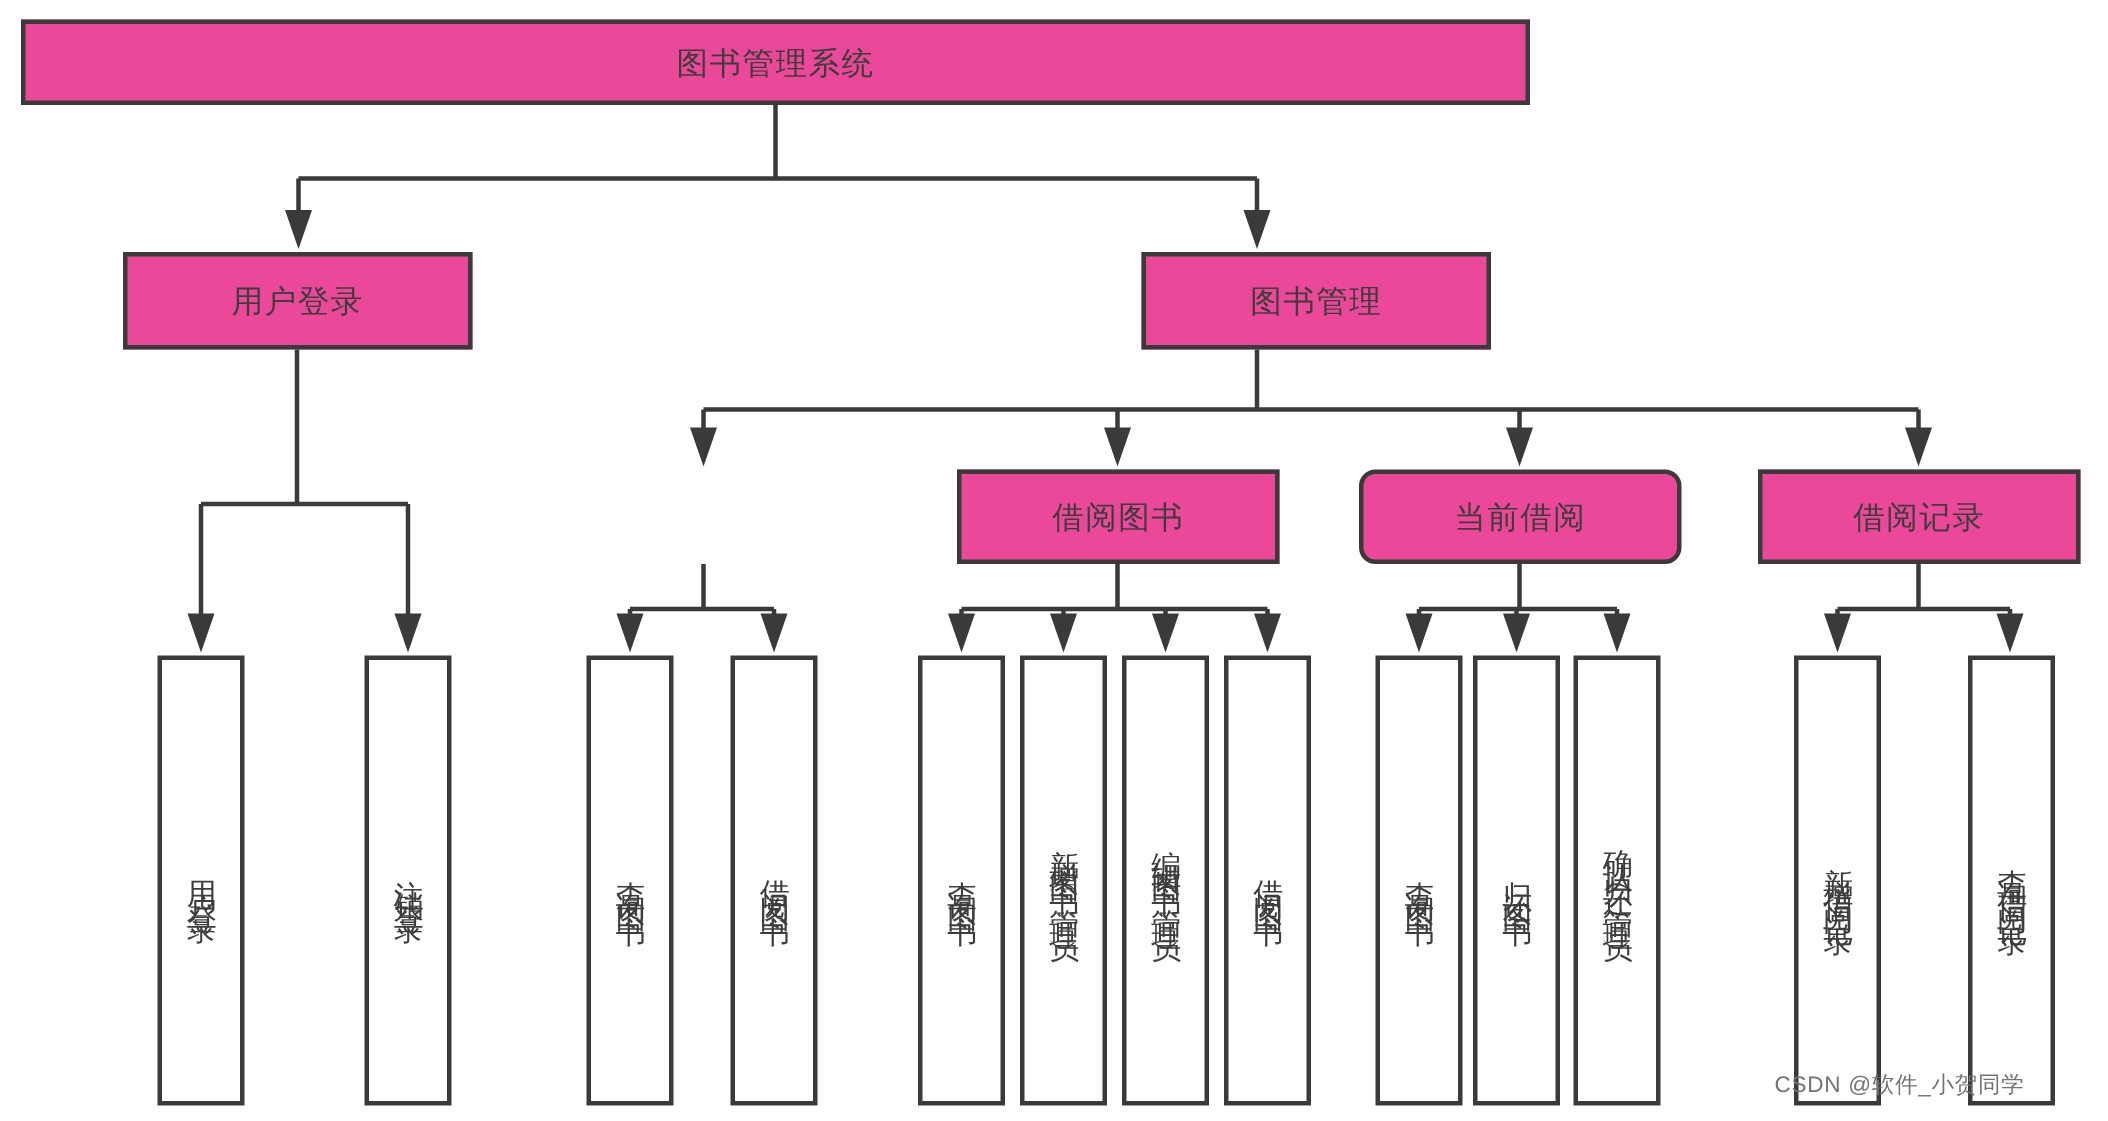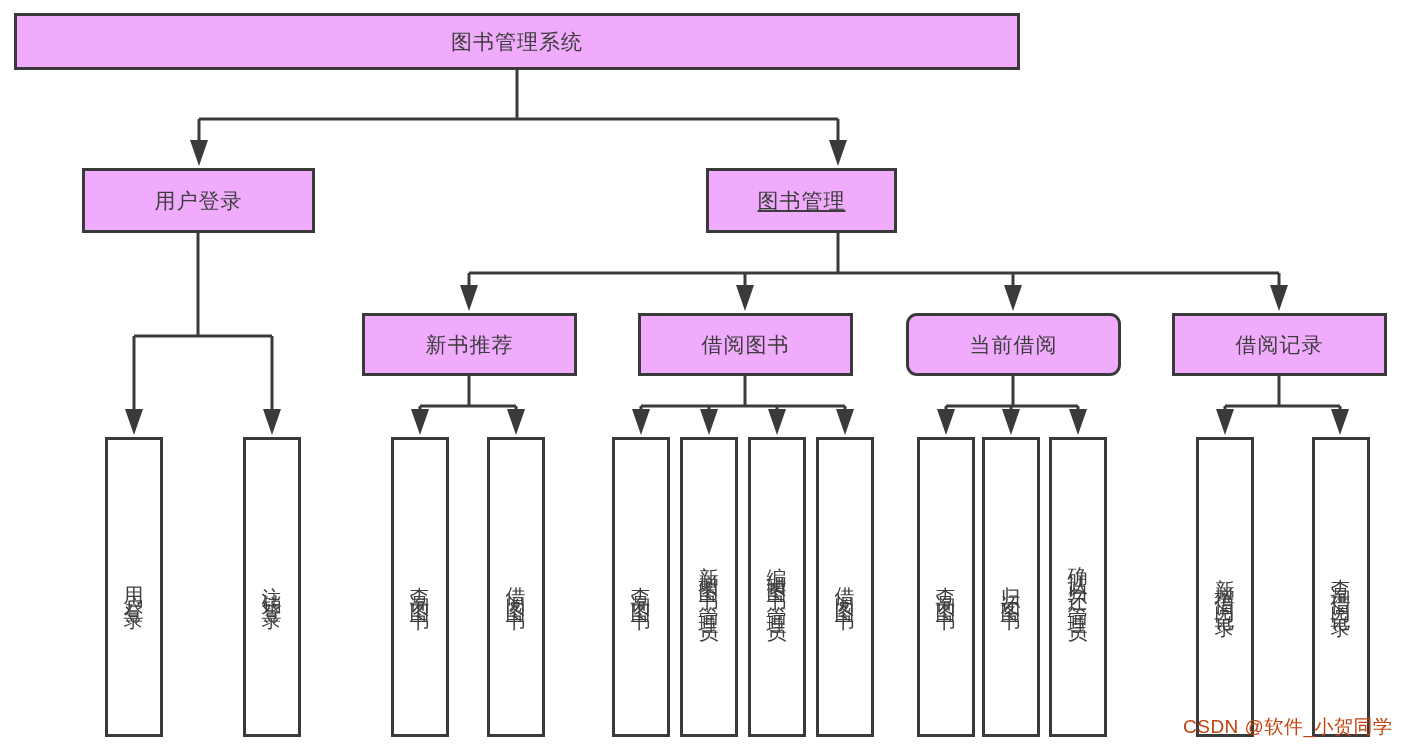--- a/index.html
+++ b/index.html
@@ -8,21 +8,21 @@
     width:1405px;height:747px;
     background:#ffffff;
     font-family:"Liberation Sans","DejaVu Sans",sans-serif;
     overflow:hidden;
   }
   #connectors{position:absolute;left:0;top:0;width:1405px;height:747px;}
   .node{
     position:absolute;
     box-sizing:border-box;
     border:3px solid #3a3a3a;
-    background:#f0abfc;
+    background:#ec4899;
     display:flex;align-items:center;justify-content:center;
     color:#3d3d3d;
     font-size:21px;
     letter-spacing:1px;
     white-space:nowrap;
   }
   .vnode{
     position:absolute;
     box-sizing:border-box;
     border:3px solid #3a3a3a;
@@ -31,22 +31,22 @@
     color:#3d3d3d;
     font-size:20px;
     writing-mode:vertical-rl;
     text-orientation:mixed;
     letter-spacing:8px;
     line-height:1;
   }
   #watermark{
     position:absolute;
     left:1183px;top:714px;
-    font-size:19px;
-    color:#c2410c;
+    font-size:15px;
+    color:#737373;
     letter-spacing:0.5px;
     white-space:nowrap;
   }
 </style>
 </head>
 <body>
 
 <div id="stage">
 
   <svg id="connectors" viewBox="0 0 1405 747" xmlns="http://www.w3.org/2000/svg">
@@ -85,23 +85,22 @@
       <polygon points="1002,409 1020,409 1011,435"></polygon>
       <polygon points="1069,409 1087,409 1078,435"></polygon>
       <polygon points="1216,409 1234,409 1225,435"></polygon>
       <polygon points="1331,409 1349,409 1340,435"></polygon>
     </g>
   </svg>
 
   <div class="node" style="left:14px;top:13px;width:1006px;height:57px;">图书管理系统</div>
 
   <div class="node" style="left:82px;top:168px;width:233px;height:65px;">用户登录</div>
-  <div class="node" style="left:706px;top:168px;width:191px;height:65px;text-decoration:underline;">图书管理</div>
+  <div class="node" style="left:761px;top:168px;width:233px;height:65px;">图书管理</div>
 
-  <div class="node" style="left:362px;top:313px;width:215px;height:63px;">新书推荐</div>
   <div class="node" style="left:638px;top:313px;width:215px;height:63px;">借阅图书</div>
   <div class="node" style="left:906px;top:313px;width:215px;height:63px;border-radius:11px;">当前借阅</div>
   <div class="node" style="left:1172px;top:313px;width:215px;height:63px;">借阅记录</div>
 
   <div class="vnode" style="left:105px;top:437px;width:58px;height:300px;">用户登录</div>
   <div class="vnode" style="left:243px;top:437px;width:58px;height:300px;">注销登录</div>
 
   <div class="vnode" style="left:391px;top:437px;width:58px;height:300px;">查询图书</div>
   <div class="vnode" style="left:487px;top:437px;width:58px;height:300px;">借阅图书</div>
 

